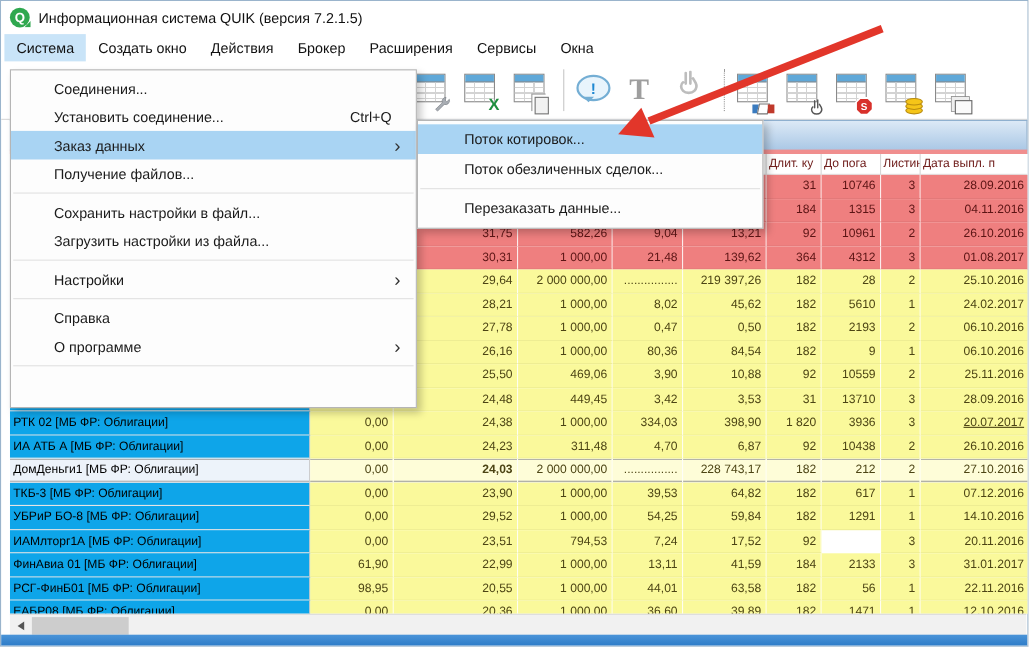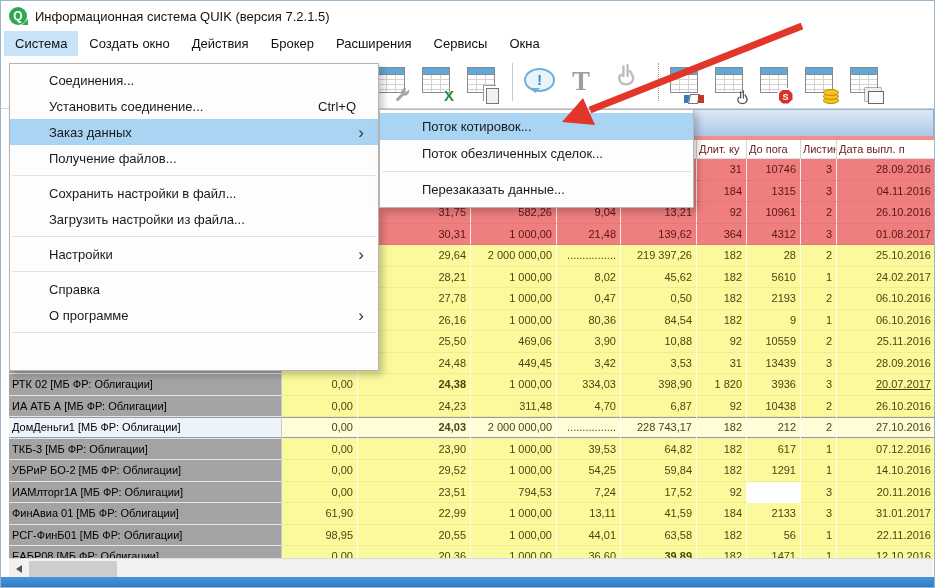--- a/index.html
+++ b/index.html
@@ -71,21 +71,21 @@
       border:1px solid #8fb0cf;border-bottom:none;z-index:1;}
   .tw-redline{position:absolute;left:8px;top:135px;right:0;height:4px;background:var(--redline);z-index:1;}
   .grid{position:absolute;left:8px;top:139px;width:927px;height:418px;background:#fff;
       overflow:hidden;z-index:1;font-size:11px;}
   .g-row{display:flex;height:21.5px;line-height:21.5px;}
   .g-head{height:19px;line-height:19px;background:#fff;color:var(--header-text);}
   .g-cell{box-sizing:border-box;overflow:hidden;white-space:nowrap;flex:0 0 auto;}
   .g-head .g-cell{border-right:1px solid #d6d6d6;border-bottom:1px solid #e0e0e0;padding-left:2px;}
   .g-row.red .g-cell{background:var(--row-red);color:var(--row-red-text);}
   .g-row.yellow .g-cell{background:var(--row-yellow);color:var(--row-yellow-text);}
-  .g-row .g-cell.name{background:#a3a3a3;color:#000;border-right:1px solid #c9c9c9;
+  .g-row .g-cell.name{background:#0ea5e9;color:#000;border-right:1px solid #c9c9c9;
       border-bottom:1px solid #e4e4e4;padding-left:3px;}
   .g-row .g-cell.num{text-align:right;padding-right:4px;border-right:1px solid rgba(255,255,255,.85);
       border-bottom:1px solid rgba(0,0,0,.05);}
   .g-row.sel .g-cell{background:var(--row-sel);box-shadow:inset 0 1px 0 #9a9a9a,inset 0 -1px 0 #9a9a9a;}
   .g-row.sel .g-cell.name{background:var(--row-sel-name);}
   
   .hscroll{position:absolute;left:8px;top:557px;right:1px;height:20px;background:#f1f1f1;
       border-top:1px solid #dcdcdc;z-index:1;}
   .hs-btn{position:absolute;left:2px;top:2px;width:16px;height:16px;display:flex;
       align-items:center;justify-content:center;}
@@ -344,28 +344,28 @@
         <div class="g-cell num" style="width: 99px;">25.11.2016</div>
       </div>
       <div class="g-row yellow">
         <div class="g-cell name" style="width: 273px;"></div>
         <div class="g-cell num" style="width: 76px;"></div>
         <div class="g-cell num" style="width: 113px;">24,48</div>
         <div class="g-cell num" style="width: 86px;">449,45</div>
         <div class="g-cell num" style="width: 64px;">3,42</div>
         <div class="g-cell num" style="width: 76px;">3,53</div>
         <div class="g-cell num" style="width: 50px;">31</div>
-        <div class="g-cell num" style="width: 54px;">13439</div>
+        <div class="g-cell num" style="width: 54px;">13710</div>
         <div class="g-cell num" style="width: 36px;">3</div>
         <div class="g-cell num" style="width: 99px;">28.09.2016</div>
       </div>
       <div class="g-row yellow">
         <div class="g-cell name" style="width: 273px;">РТК 02 [МБ ФР: Облигации]</div>
         <div class="g-cell num" style="width: 76px;">0,00</div>
-        <div class="g-cell num" style="width: 113px; font-weight: bold;">24,38</div>
+        <div class="g-cell num" style="width: 113px;">24,38</div>
         <div class="g-cell num" style="width: 86px;">1 000,00</div>
         <div class="g-cell num" style="width: 64px;">334,03</div>
         <div class="g-cell num" style="width: 76px;">398,90</div>
         <div class="g-cell num" style="width: 50px;">1 820</div>
         <div class="g-cell num" style="width: 54px;">3936</div>
         <div class="g-cell num" style="width: 36px;">3</div>
         <div class="g-cell num" style="width: 99px; text-decoration: underline;">20.07.2017</div>
       </div>
       <div class="g-row yellow">
         <div class="g-cell name" style="width: 273px;">ИА АТБ А [МБ ФР: Облигации]</div>
@@ -397,21 +397,21 @@
         <div class="g-cell num" style="width: 113px;">23,90</div>
         <div class="g-cell num" style="width: 86px;">1 000,00</div>
         <div class="g-cell num" style="width: 64px;">39,53</div>
         <div class="g-cell num" style="width: 76px;">64,82</div>
         <div class="g-cell num" style="width: 50px;">182</div>
         <div class="g-cell num" style="width: 54px;">617</div>
         <div class="g-cell num" style="width: 36px;">1</div>
         <div class="g-cell num" style="width: 99px;">07.12.2016</div>
       </div>
       <div class="g-row yellow">
-        <div class="g-cell name" style="width: 273px;">УБРиР БО-2 [МБ ФР: Облигации]</div>
+        <div class="g-cell name" style="width: 273px;">УБРиР БО-8 [МБ ФР: Облигации]</div>
         <div class="g-cell num" style="width: 76px;">0,00</div>
         <div class="g-cell num" style="width: 113px;">29,52</div>
         <div class="g-cell num" style="width: 86px;">1 000,00</div>
         <div class="g-cell num" style="width: 64px;">54,25</div>
         <div class="g-cell num" style="width: 76px;">59,84</div>
         <div class="g-cell num" style="width: 50px;">182</div>
         <div class="g-cell num" style="width: 54px;">1291</div>
         <div class="g-cell num" style="width: 36px;">1</div>
         <div class="g-cell num" style="width: 99px;">14.10.2016</div>
       </div>
@@ -450,21 +450,21 @@
         <div class="g-cell num" style="width: 54px;">56</div>
         <div class="g-cell num" style="width: 36px;">1</div>
         <div class="g-cell num" style="width: 99px;">22.11.2016</div>
       </div>
       <div class="g-row yellow">
         <div class="g-cell name" style="width: 273px;">ЕАБР08 [МБ ФР: Облигации]</div>
         <div class="g-cell num" style="width: 76px;">0,00</div>
         <div class="g-cell num" style="width: 113px;">20,36</div>
         <div class="g-cell num" style="width: 86px;">1 000,00</div>
         <div class="g-cell num" style="width: 64px;">36,60</div>
-        <div class="g-cell num" style="width: 76px; font-weight: bold;">39,89</div>
+        <div class="g-cell num" style="width: 76px;">39,89</div>
         <div class="g-cell num" style="width: 50px;">182</div>
         <div class="g-cell num" style="width: 54px;">1471</div>
         <div class="g-cell num" style="width: 36px;">1</div>
         <div class="g-cell num" style="width: 99px;">12.10.2016</div>
       </div>
     </div>
 
   <div class="hscroll">
     <div class="hs-btn">
         <span class="tri"></span>

